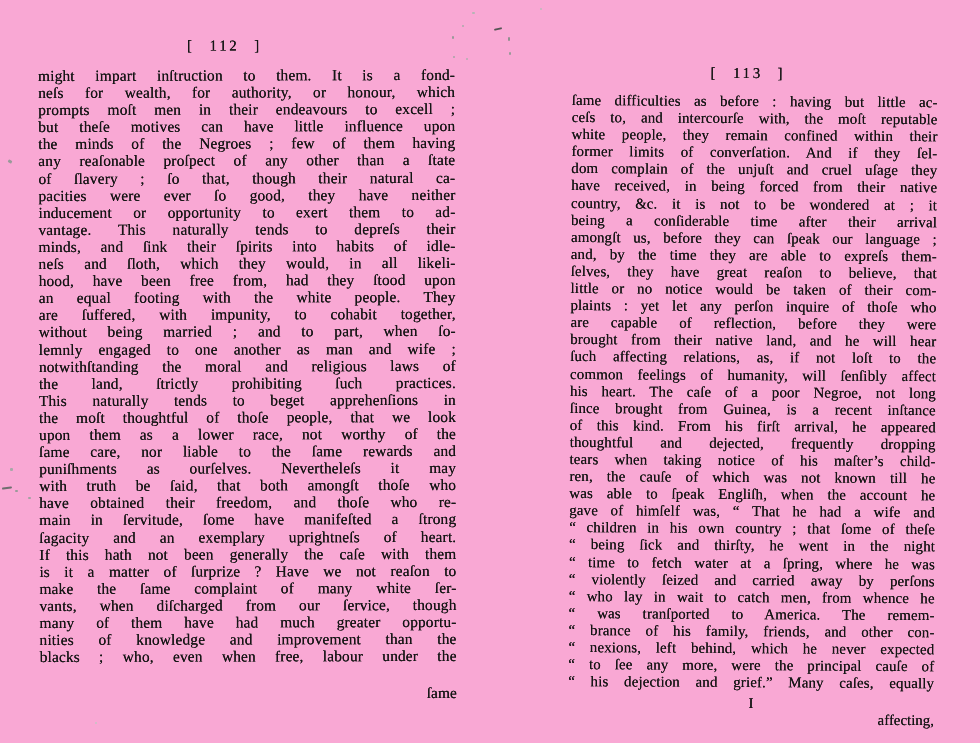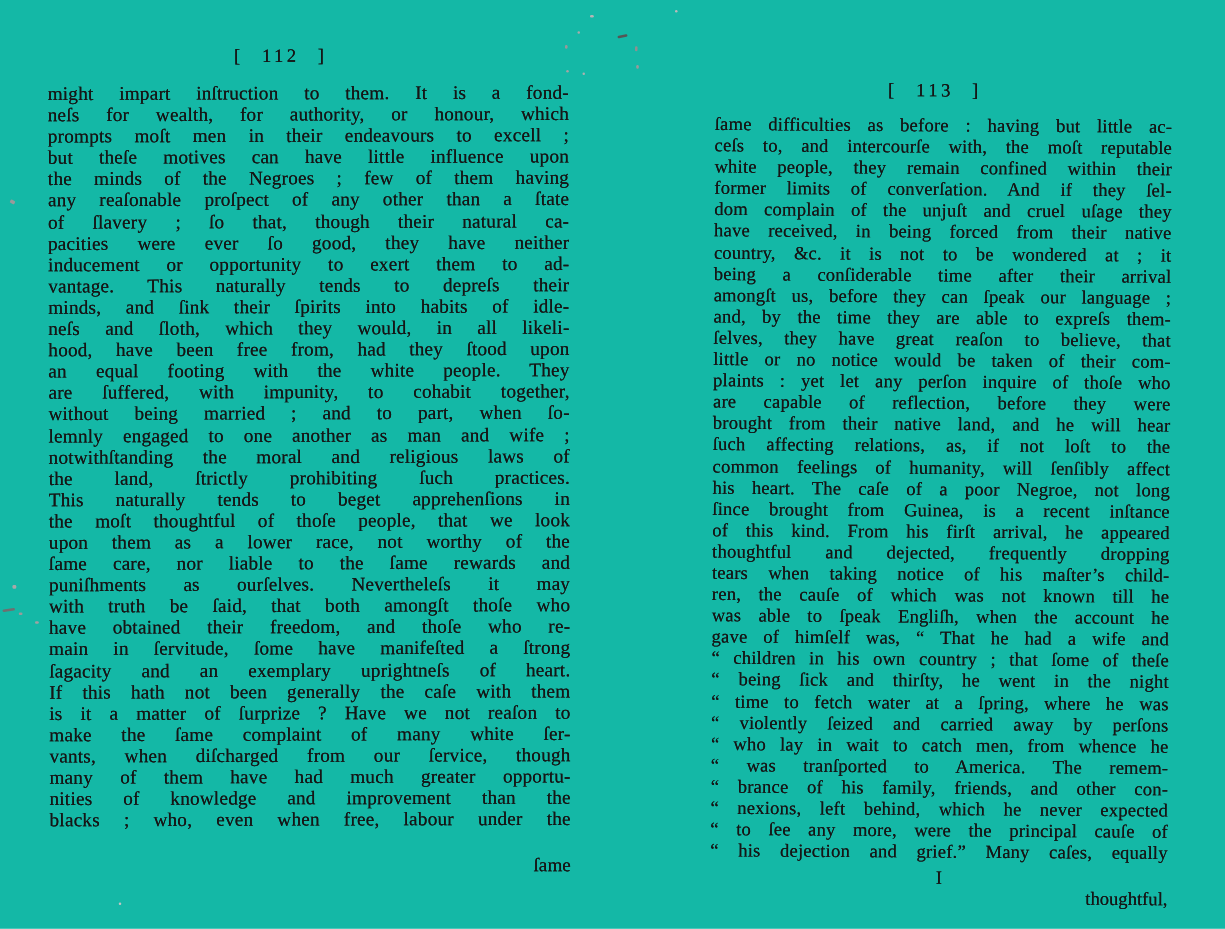--- a/index.html
+++ b/index.html
@@ -11,21 +11,21 @@
     width: 980px;
     height: 743px;
     position: relative;
     overflow: hidden;
     font-family: "Liberation Serif", "DejaVu Serif", serif;
     color: #161616;
   }
   .sheet {
     position: absolute;
     inset: 0;
-    background: #14b8a6;
+    background: #f9a8d4;
   }
   .page {
     position: absolute;
     transform-origin: top left;
   }
   .page-left {
     left: 38px;
     top: 36px;
     width: 417px;
     transform: rotate(-0.15deg);
@@ -185,21 +185,21 @@
         <div class="line">“ violently ſeized and carried away by perſons</div>
         <div class="line">“ who lay in wait to catch men, from whence he</div>
         <div class="line">“ was tranſported to America.  The remem-</div>
         <div class="line">“ brance of his family, friends, and other con-</div>
         <div class="line">“ nexions, left behind, which he never expected</div>
         <div class="line">“ to ſee any more, were the principal cauſe of</div>
         <div class="line">“ his dejection and grief.”  Many caſes, equally</div>
       </div>
     <div class="foot-row">
       <span class="signature-center">I</span>
-      <span class="catchword-right">thoughtful,</span>
+      <span class="catchword-right">affecting,</span>
     </div>
   </section>
 
   <div class="speck s1"></div>
   <div class="speck s2"></div>
   <div class="speck s3"></div>
   <div class="speck s4"></div>
   <div class="speck s5"></div>
   <div class="speck s6"></div>
   <div class="speck s7"></div>

